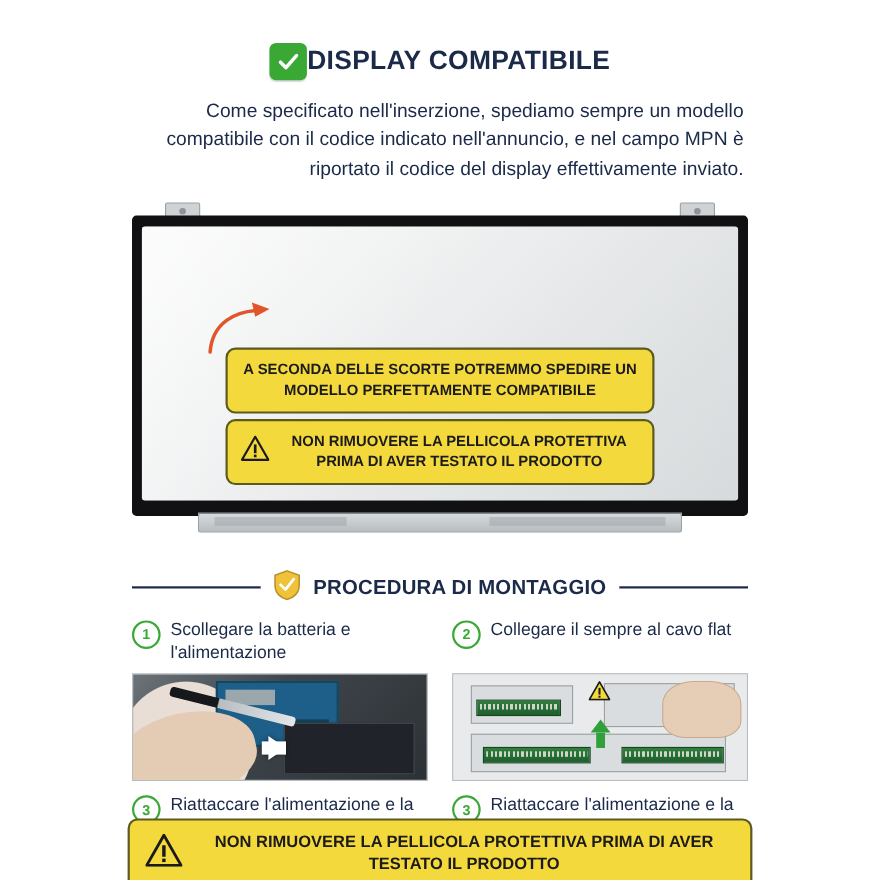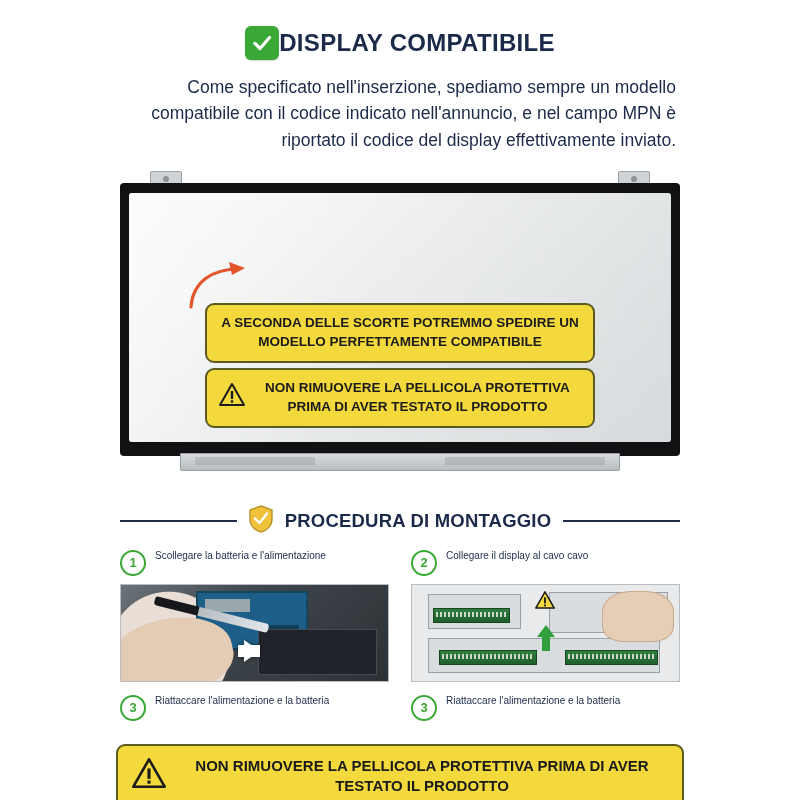--- a/index.html
+++ b/index.html
@@ -26,21 +26,21 @@
     width: 100%;
     height: 100%;
   }
 
   
   .header-row {
     display: flex;
     align-items: center;
     justify-content: center;
     gap: 0;
-    padding-top: 26px;
+    padding-top: 39px;
   }
   .check-badge {
     width: 34px;
     height: 34px;
     border-radius: 6px;
     background: #3aa835;
     display: flex;
     align-items: center;
     justify-content: center;
     flex: none;
@@ -229,24 +229,23 @@
     border: 2px solid #3aa835;
     color: #3aa835;
     font-weight: bold;
     font-size: 13px;
     display: flex;
     align-items: center;
     justify-content: center;
     margin-top: 1px;
   }
   .step-text {
-    font-size: 10px;
+    font-size: 16px;
     line-height: 1.3;
     color: #1b2a49;
-    text-align: center;
   }
 
   .photos {
     display: grid;
     grid-template-columns: 1fr 1fr;
     column-gap: 22px;
     margin-top: 8px;
   }
   .photo {
     position: relative;
@@ -480,21 +479,21 @@
       <span class="rule"></span>
     </div>
 
     <div class="steps-grid">
       <div class="step">
         <span class="num">1</span>
         <span class="step-text">Scollegare la batteria e l'alimentazione</span>
       </div>
       <div class="step">
         <span class="num">2</span>
-        <span class="step-text">Collegare il display al cavo cavo</span>
+        <span class="step-text">Collegare il sempre al cavo flat</span>
       </div>
     </div>
 
     <div class="photos">
       <div class="photo left">
         <span class="pcb"></span>
         <span class="battery"></span>
         <span class="screwdriver"></span>
         <span class="hand"></span>
         <span class="white-arrow"></span>

